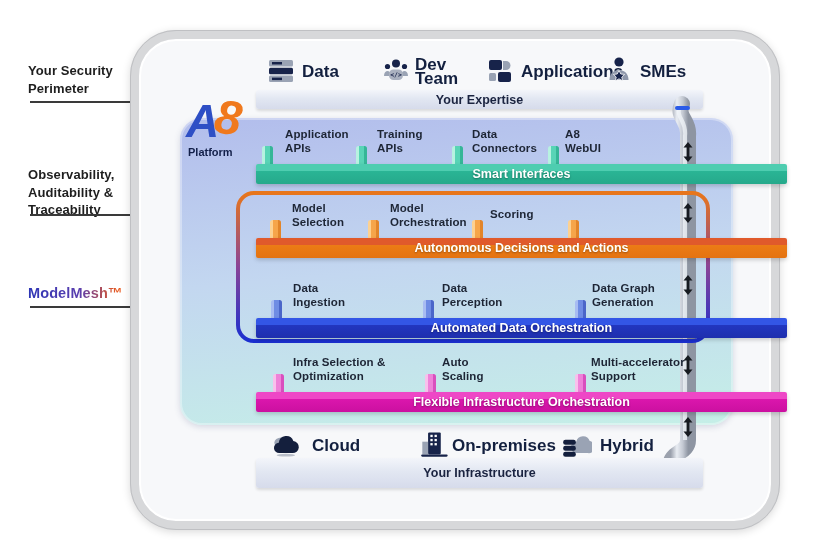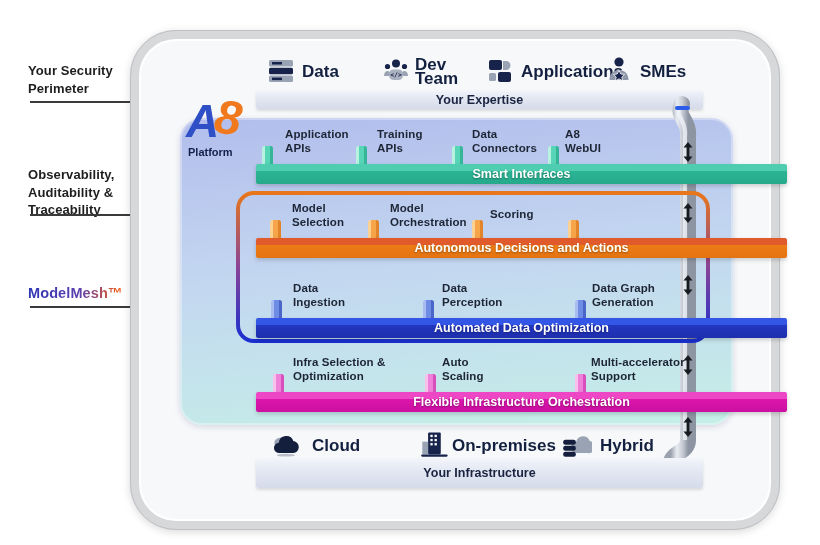--- a/index.html
+++ b/index.html
@@ -153,21 +153,21 @@
   <div class="peg peg-orange" style="left:472px;top:220px;"></div>
   <div class="peg peg-orange" style="left:568px;top:220px;"></div>
   <div class="bar3d bar-orange" style="top:238px;">Autonomous Decisions and Actions</div>
 
   <div class="il" style="left:293px;top:282px;width:66px;">Data Ingestion</div>
   <div class="il" style="left:592px;top:282px;width:86px;">Data Graph Generation</div>
   <div class="il" style="left:442px;top:282px;width:76px;">Data Perception</div>
   <div class="peg peg-blue" style="left:271px;top:300px;"></div>
   <div class="peg peg-blue" style="left:423px;top:300px;"></div>
   <div class="peg peg-blue" style="left:575px;top:300px;"></div>
-  <div class="bar3d bar-blue" style="top:318px;">Automated Data Optimization</div>
+  <div class="bar3d bar-blue" style="top:318px;">Automated Data Orchestration</div>
 
   <div class="il" style="left:293px;top:356px;width:105px;">Infra Selection &amp; Optimization</div>
   <div class="il" style="left:442px;top:356px;width:56px;">Auto Scaling</div>
   <div class="il" style="left:591px;top:356px;width:116px;">Multi-accelerator Support</div>
   <div class="peg peg-pink" style="left:273px;top:374px;"></div>
   <div class="peg peg-pink" style="left:425px;top:374px;"></div>
   <div class="peg peg-pink" style="left:575px;top:374px;"></div>
   <div class="bar3d bar-pink" style="top:392px;">Flexible Infrastructure Orchestration</div>
 
   <svg class="bicon" style="left:272px;top:430px;" viewBox="0 0 26 26">

